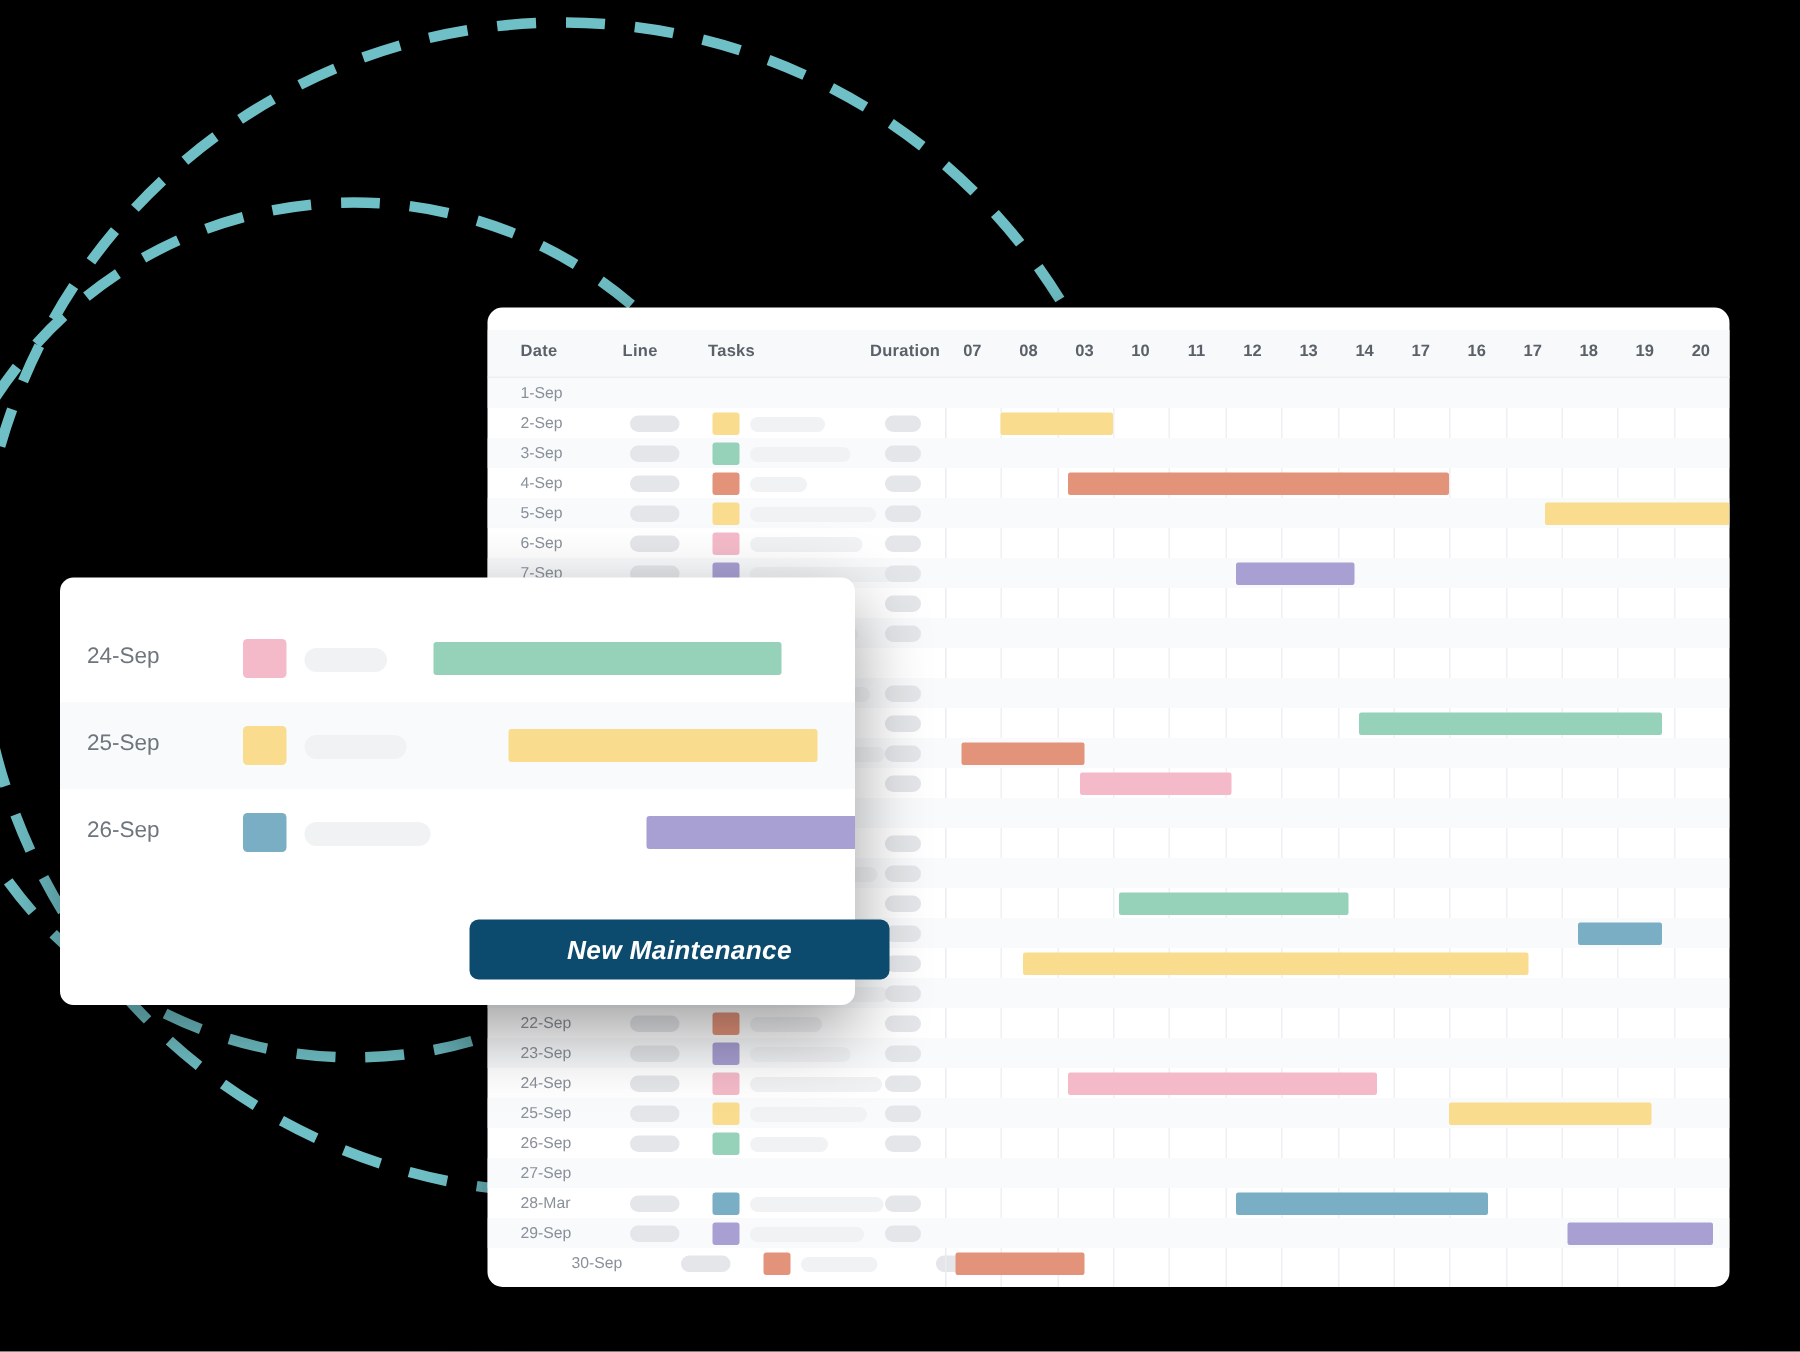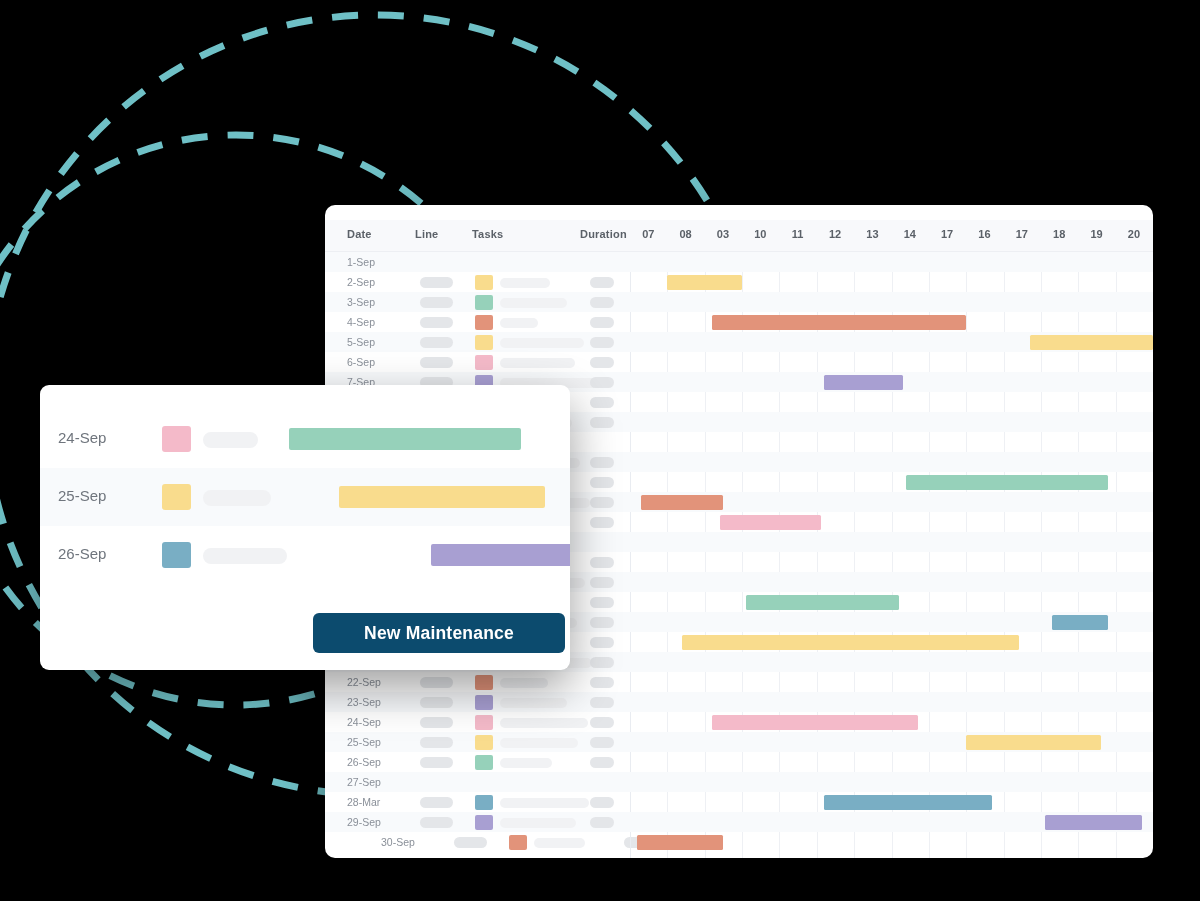--- a/index.html
+++ b/index.html
@@ -90,25 +90,26 @@
   .orow{position:absolute;left:0;width:530px;height:58px;}
   .orow.alt{background:#f8fafc;}
   .orow .odate{
     position:absolute;left:18px;top:19px;
     font-size:15px;color:#6f757d;white-space:nowrap;
   }
   .oswatch{position:absolute;left:122px;top:16px;width:29px;height:26px;border-radius:3px;}
   .opill{position:absolute;left:163px;top:22px;height:16px;border-radius:8px;background:#f1f2f4;}
   .obar{position:absolute;height:22px;border-radius:2px;}
   .new-btn{
-    position:absolute;left:313px;top:613px;width:252px;height:40px;
+    position:absolute;left:313px;top:613px;width:280px;height:40px;
     background:#0c4b6e;color:#ffffff;border:none;border-radius:6px;
     font-family:"Liberation Sans", sans-serif;
     font-size:17.5px;font-weight:bold;letter-spacing:.2px;
     cursor:pointer;
+    font-style:italic;
   }
 </style>
 </head>
 <body>
 
 <div class="stage">
 
   <svg class="deco" viewBox="0 0 1200 901" xmlns="http://www.w3.org/2000/svg">
     <circle cx="375" cy="405" r="390" fill="none" stroke="#6FC0C6" stroke-width="7" stroke-dasharray="26 20" stroke-linecap="butt"></circle>
     <circle cx="236" cy="420" r="285" fill="none" stroke="#6FC0C6" stroke-width="7" stroke-dasharray="26 20" stroke-linecap="butt"></circle>

